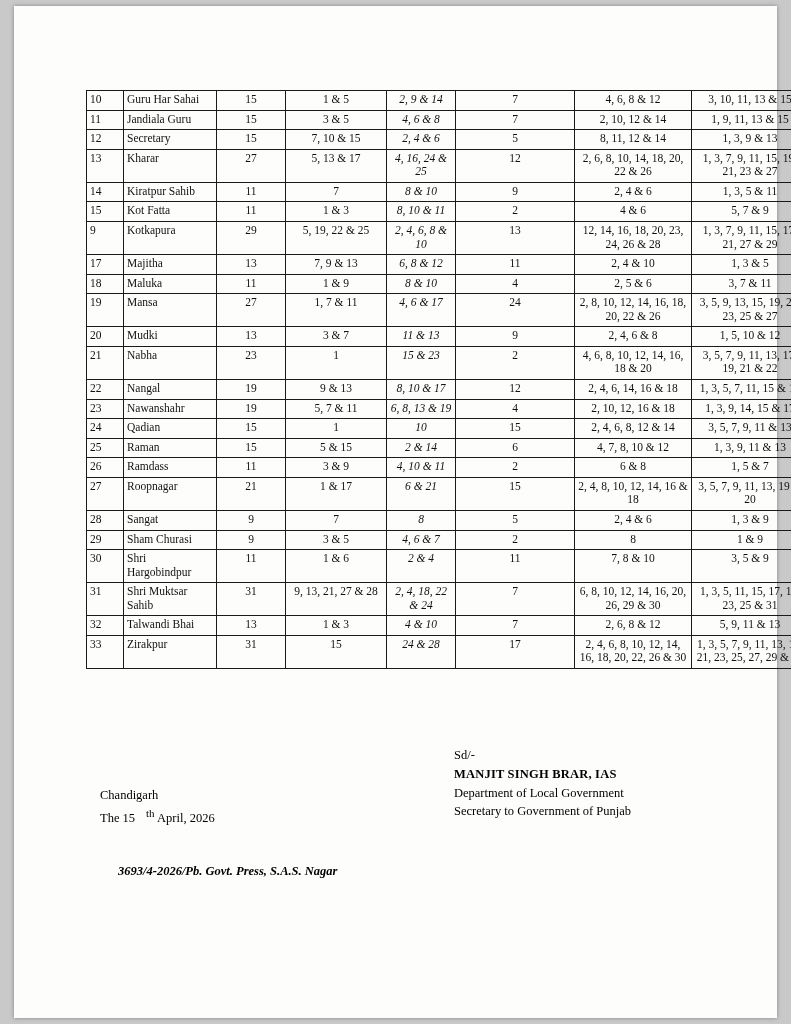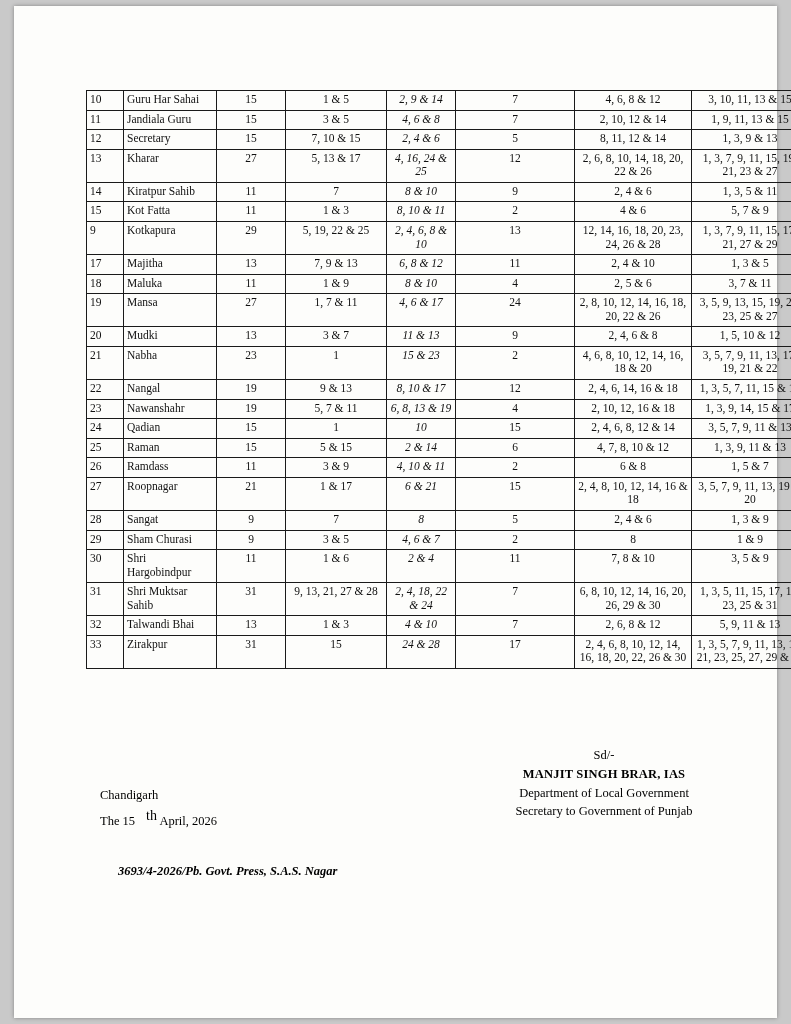--- a/index.html
+++ b/index.html
@@ -74,39 +74,38 @@
   td.c-w2 { width: 94px; text-align: center; font-family: Liberation Serif, serif; }
   td.c-w3 { width: 62px; text-align: center; font-style: italic; }
   td.c-w4 { width: 112px; text-align: center; }
   td.c-w5 { width: 110px; text-align: center; }
 
   .sign-block {
     position: absolute;
     left: 440px;
     top: 740px;
     width: 300px;
-    text-align: center;
     font-size: 12.5px;
     line-height: 1.5;
   }
   .sign-block .sd { font-size: 12.5px; }
   .sign-block .name {
     font-weight: bold;
     font-size: 12.5px;
     letter-spacing: 0.2px;
   }
 
   .place-block {
     position: absolute;
     left: 86px;
     top: 780px;
     font-size: 12.5px;
     line-height: 1.5;
   }
-  .place-block sup { font-size: 14px; vertical-align: super; padding-left: 11px; }
+  .place-block sup { font-size: 11px; vertical-align: super; padding-left: 11px; }
 
   .footer-note {
     position: absolute;
     left: 104px;
     top: 858px;
     font-size: 12.5px;
     font-style: italic;
     font-weight: bold;
   }
 </style>

